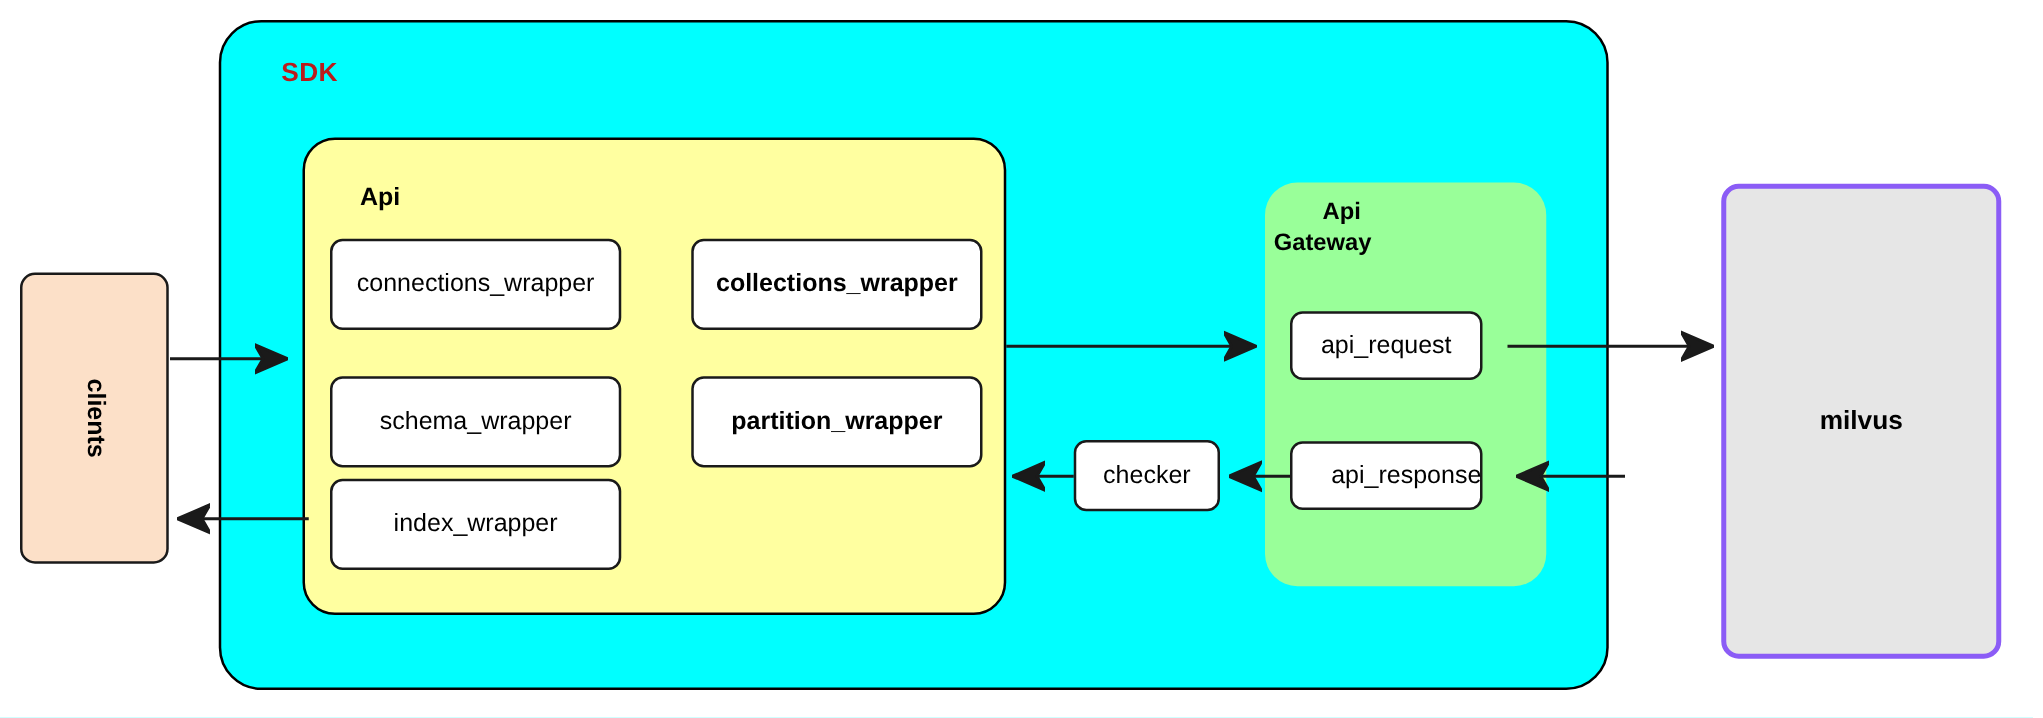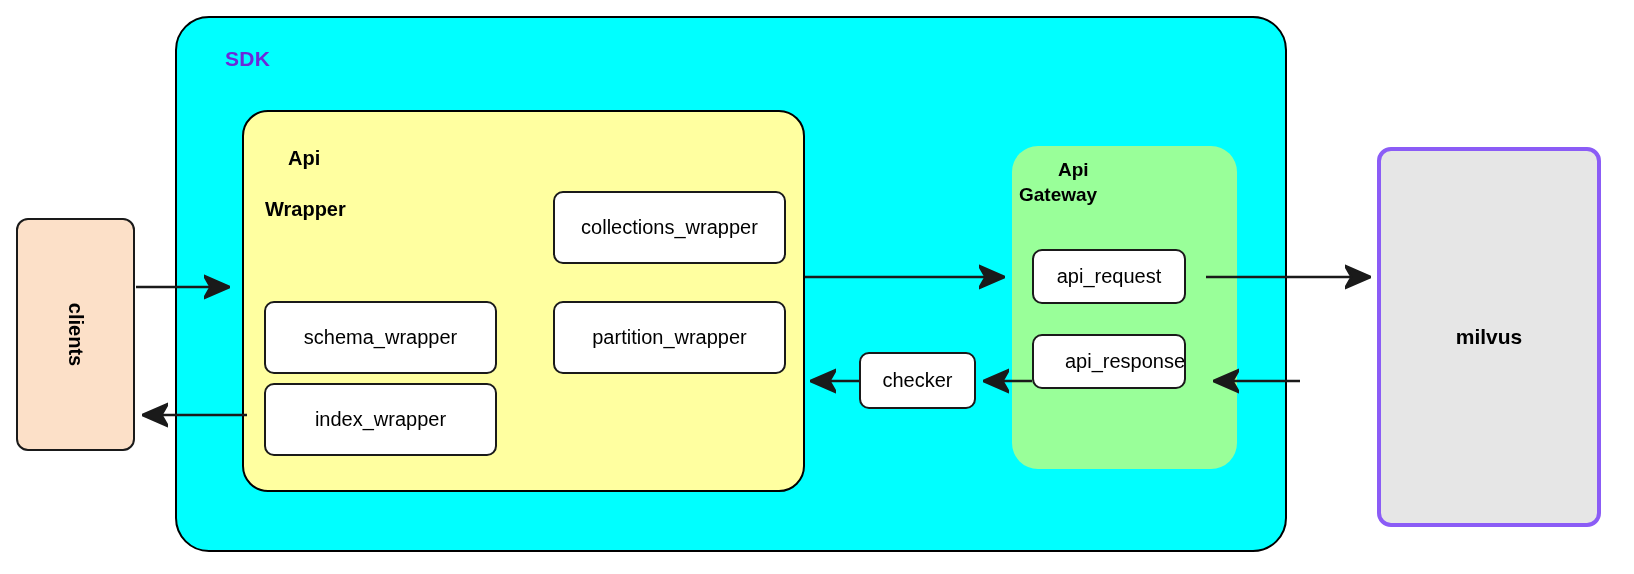--- a/index.html
+++ b/index.html
@@ -37,21 +37,21 @@
     background: #00ffff;
     border-radius: 34px;
     display: block;
   }
   .sdk-label {
     position: absolute;
     left: 48px;
     top: 29px;
     font-size: 21px;
     font-weight: bold;
-    color: #6d28d9;
+    color: #b91c1c;
     letter-spacing: 0.3px;
   }
 
   
   .apiwrapper-box {
     left: 242px;
     top: 110px;
     width: 563px;
     height: 382px;
     background: #ffffa0;
@@ -101,29 +101,29 @@
     border: 2px solid #1a1a1a;
     border-radius: 10px;
     font-size: 20px;
     color: #000000;
     text-align: center;
   }
 
   
   .wrap-node { width: 233px; height: 73px; }
   .wn-c1 { left: 264px; }
-  .wn-c2 { left: 553px; }
+  .wn-c2 { left: 553px; font-weight: bold; }
   .wn-r1 { top: 191px; }
   .wn-r2 { top: 301px; }
   .wn-r3 { top: 383px; }
 
   
   .gw-node { left: 1032px; width: 154px; height: 55px; }
   .gw-r1 { top: 249px; }
-  .gw-r2 { top: 334px; padding-left: 32px; }
+  .gw-r2 { top: 353px; padding-left: 32px; }
 
   
   .checker-box {
     left: 859px;
     top: 352px;
     width: 117px;
     height: 57px;
   }
 
   
@@ -182,20 +182,23 @@
     <span class="sdk-label">SDK</span>
   </div>
 
   <div class="box apiwrapper-box">
     <span class="apiwrapper-label">
       <span class="l1">Api</span>
       <span class="l2">Wrapper</span>
     </span>
   </div>
 
+  <div class="box node wrap-node wn-c1 wn-r1">
+    <span>connections_wrapper</span>
+  </div>
   <div class="box node wrap-node wn-c2 wn-r1">
     <span>collections_wrapper</span>
   </div>
   <div class="box node wrap-node wn-c1 wn-r2">
     <span>schema_wrapper</span>
   </div>
   <div class="box node wrap-node wn-c2 wn-r2">
     <span>partition_wrapper</span>
   </div>
   <div class="box node wrap-node wn-c1 wn-r3">

